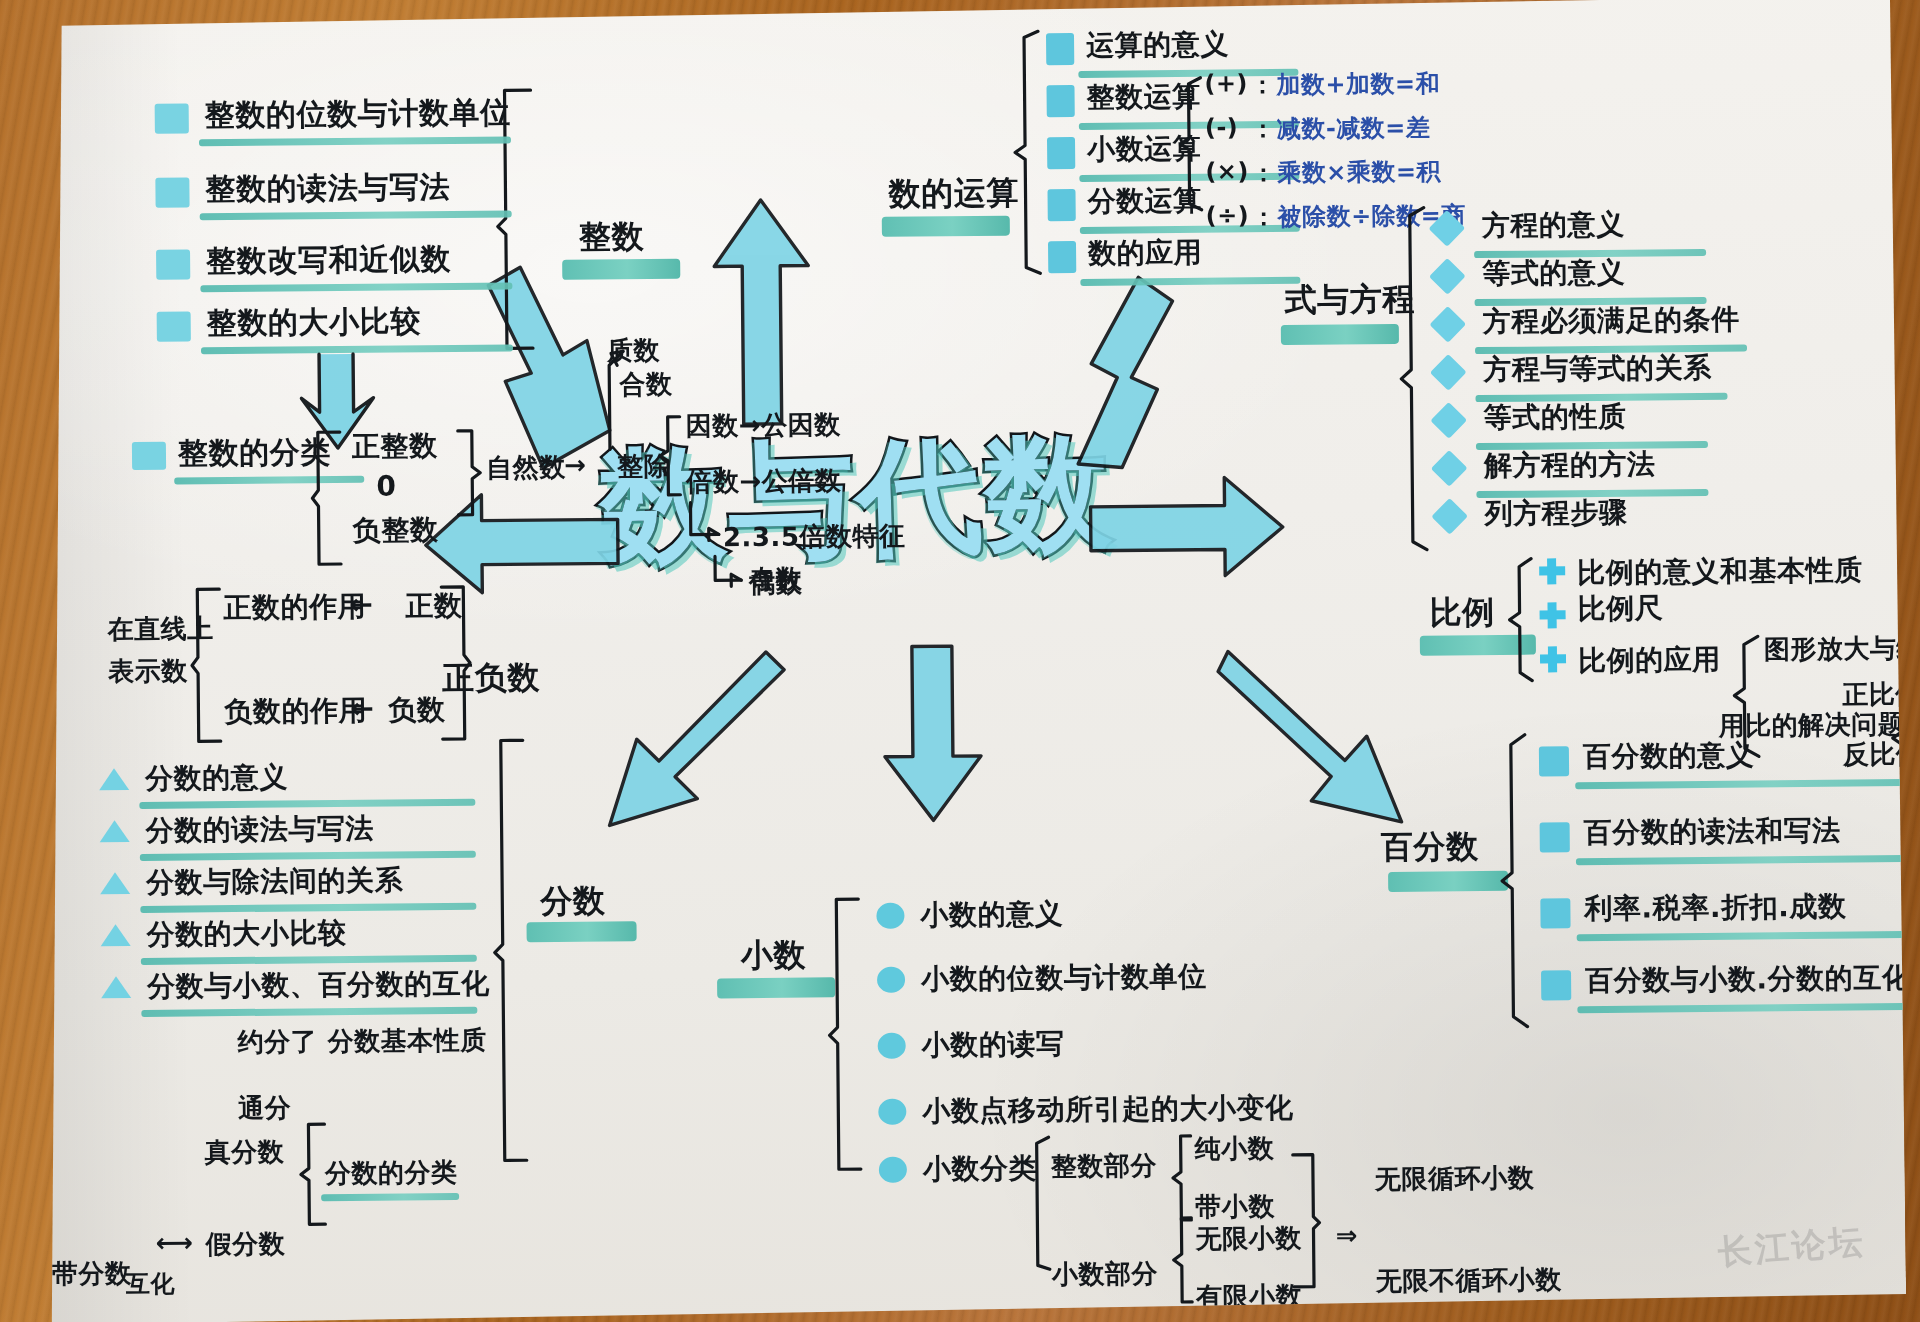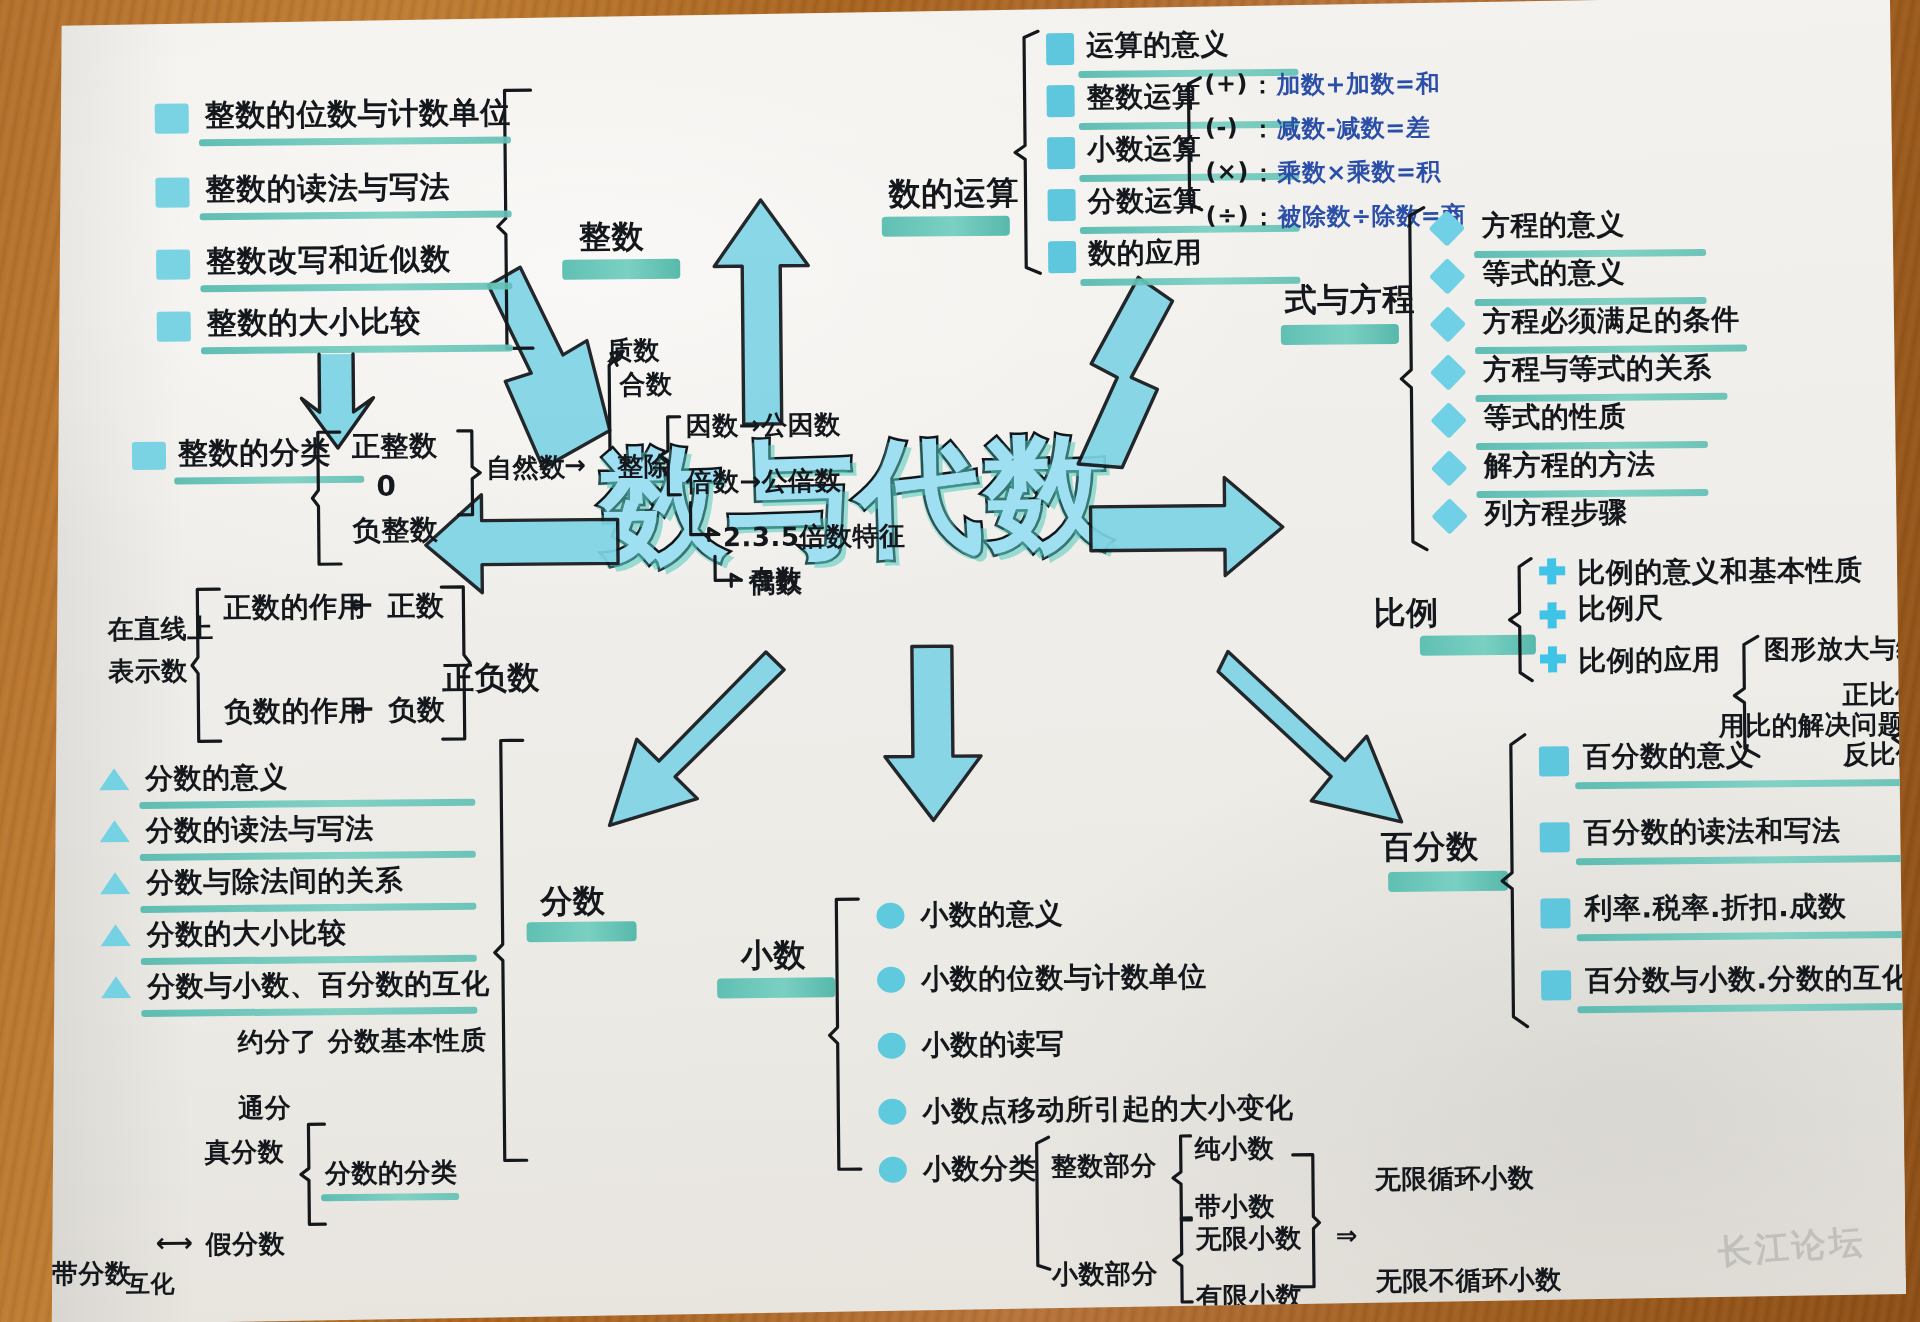--- a/index.html
+++ b/index.html
@@ -230,21 +230,21 @@
 
   <svg class="ink" style="left:152px;top:574px;width:34px;height:160px" viewBox="0 0 34 160">
     <path d="M30 4 L8 4 L8 72 L2 80 L8 88 L8 156 L30 156"></path>
   </svg>
   <svg class="ink" style="left:400px;top:574px;width:34px;height:160px" viewBox="0 0 34 160">
     <path d="M4 4 L26 4 L26 72 L32 80 L26 88 L26 156 L4 156"></path>
   </svg>
 
   <div class="hw sz28" style="left:186px;top:578px">正数的作用</div>
   <div class="hw sz28" style="left:312px;top:578px">←</div>
-  <div class="hw sz28" style="left:350px;top:578px">正数</div>
+  <div class="hw sz28" style="left:368px;top:578px">正数</div>
 
   <div class="hw sz28" style="left:186px;top:682px">负数的作用</div>
   <div class="hw sz28" style="left:312px;top:682px">←</div>
   <div class="hw sz28" style="left:350px;top:682px">负数</div>
 
   <div class="hw sz32" style="left:500px;top:872px">分数</div>
   <div class="slab" style="left:486px;top:914px;width:110px"></div>
 
   <svg class="ink" style="left:452px;top:728px;width:36px;height:430px" viewBox="0 0 36 430">
     <path d="M32 4 L10 4 L10 208 L2 216 L10 224 L10 424 L32 424"></path>
@@ -406,21 +406,21 @@
   <div class="hw sz28" style="left:1448px;top:400px">等式的性质</div>
   <div class="ul" style="left:1440px;top:444px;width:232px"></div>
 
   <div class="bul dia" style="left:1400px;top:456px;width:26px;height:26px"></div>
   <div class="hw sz28" style="left:1448px;top:448px">解方程的方法</div>
   <div class="ul" style="left:1440px;top:492px;width:232px"></div>
 
   <div class="bul dia" style="left:1400px;top:504px;width:26px;height:26px"></div>
   <div class="hw sz28" style="left:1448px;top:496px">列方程步骤</div>
 
-  <div class="hw sz32" style="left:1336px;top:592px">比例</div>
+  <div class="hw sz32" style="left:1392px;top:592px">比例</div>
   <div class="slab" style="left:1382px;top:636px;width:116px"></div>
 
   <svg class="ink" style="left:1470px;top:556px;width:28px;height:130px" viewBox="0 0 28 130">
     <path d="M24 4 L12 12 L12 58 L2 65 L12 72 L12 118 L24 126"></path>
   </svg>
 
   <div class="bul plus" style="left:1502px;top:568px;width:26px;height:9px"></div>
   <div class="bul plus" style="left:1510px;top:560px;width:9px;height:26px"></div>
   <div class="hw sz28" style="left:1540px;top:556px">比例的意义和基本性质</div>
 

